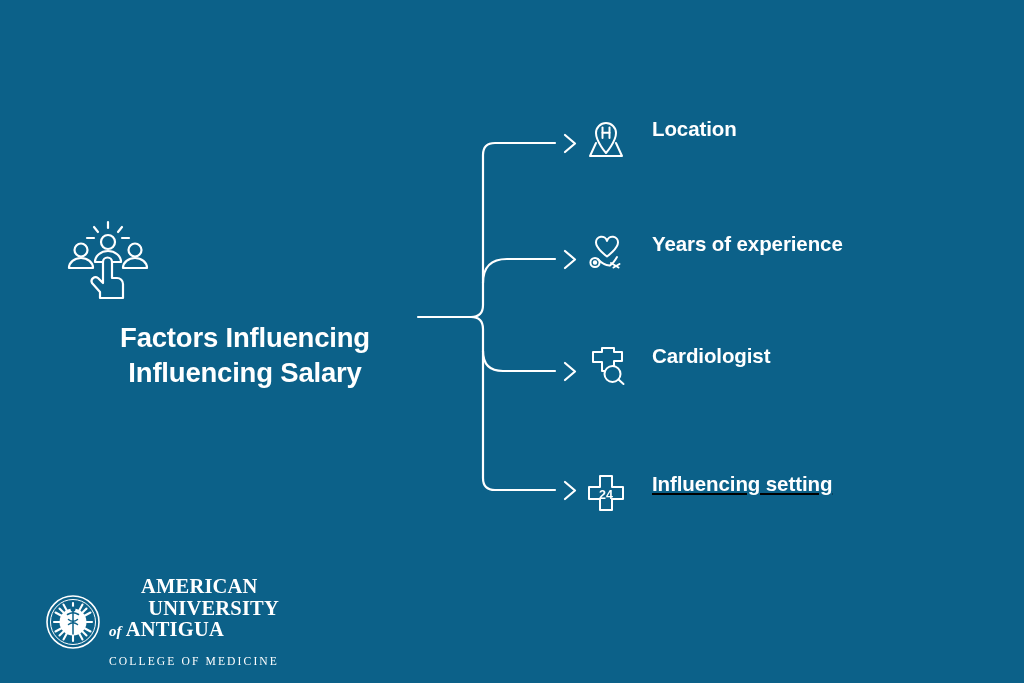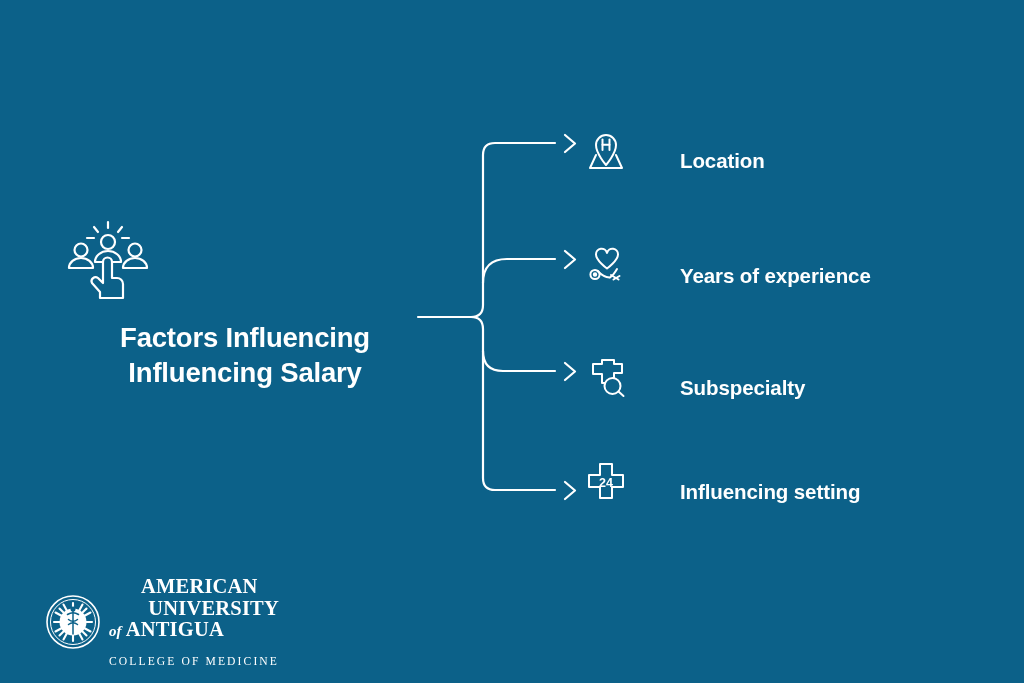--- a/index.html
+++ b/index.html
@@ -52,42 +52,41 @@
     top: 0;
     width: 1024px;
     height: 683px;
     pointer-events: none;
   }
 
   
   .branch-row {
     position: absolute;
     display: flex;
-    align-items: flex-end;
+    align-items: flex-start;
     height: 56px;
-    gap: 28px;
   }
   .branch-icon {
     width: 44px;
     height: 44px;
     flex: 0 0 44px;
     display: block;
   }
   .branch-label {
     margin-left: 24px;
     color: #ffffff;
     font-size: 20.5px;
     font-weight: bold;
     letter-spacing: -0.1px;
     white-space: nowrap;
   }
   #branch-row-0 { left: 584px; top: 117px; }
   #branch-row-1 { left: 584px; top: 232px; }
   #branch-row-2 { left: 584px; top: 344px; }
-  #branch-row-3 { left: 584px; top: 448px; }
+  #branch-row-3 { left: 584px; top: 472px; text-decoration: underline; }
 
   
   #logo {
     position: absolute;
     left: 46px;
     top: 576px;
     display: flex;
     align-items: center;
   }
   #logo-seal { width: 54px; height: 54px; flex: 0 0 54px; display: block; }
@@ -219,21 +218,21 @@
   <div class="branch-row" id="branch-row-2">
     <svg class="branch-icon" viewBox="0 0 44 44" xmlns="http://www.w3.org/2000/svg">
       <g fill="none" stroke="#ffffff" stroke-width="2" stroke-linecap="round" stroke-linejoin="round">
 
         <path d="M 30 26 L 30 17 L 38 17 L 38 8 L 30 8 L 30 4 L 18 4 L 18 8 L 9 8 L 9 18 L 18 18 L 18 27 L 24 27"></path>
 
         <circle cx="28.5" cy="30" r="8" fill="#0c6189"></circle>
         <line x1="34.5" y1="35.5" x2="39.5" y2="40"></line>
       </g>
     </svg>
-    <div class="branch-label">Subspecialty</div>
+    <div class="branch-label">Cardiologist</div>
   </div>
 
   <div class="branch-row" id="branch-row-3">
     <svg class="branch-icon" viewBox="0 0 44 44" xmlns="http://www.w3.org/2000/svg">
       <g fill="none" stroke="#ffffff" stroke-width="2" stroke-linecap="round" stroke-linejoin="round">
         <path d="M 16 4 L 28 4 L 28 15 L 39 15 L 39 27 L 28 27 L 28 38 L 16 38 L 16 27 L 5 27 L 5 15 L 16 15 Z"></path>
       </g>
       <text x="22" y="26.5" text-anchor="middle" font-family="Liberation Sans, sans-serif" font-size="12.5" font-weight="bold" fill="#ffffff">24</text>
     </svg>
     <div class="branch-label">Influencing setting</div>

